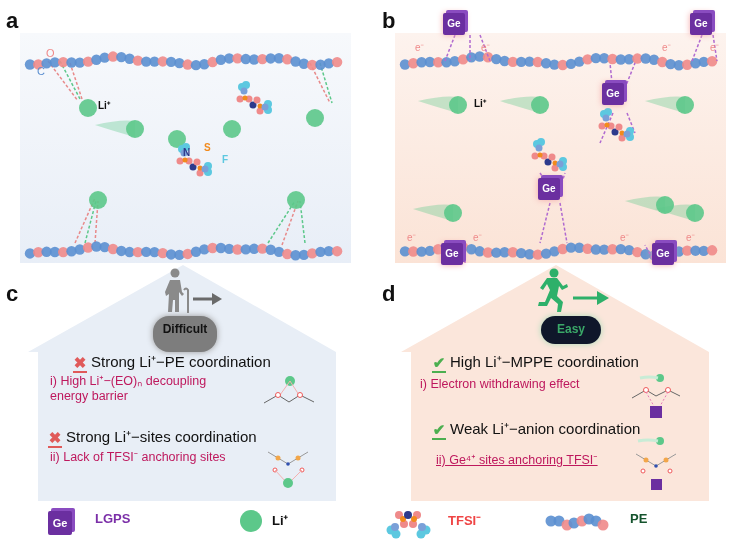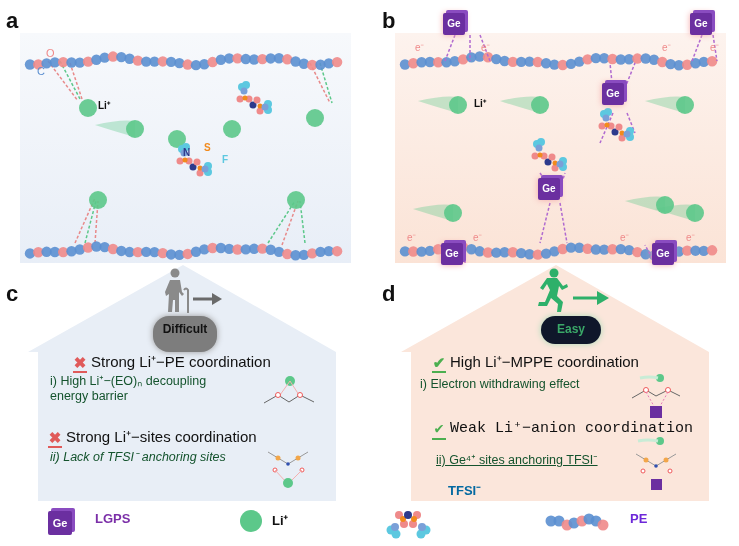--- a/index.html
+++ b/index.html
@@ -4,21 +4,21 @@
 <style>
   html,body{margin:0;padding:0;background:#ffffff;}
   body{width:739px;height:546px;position:relative;overflow:hidden;font-family:"Liberation Sans",sans-serif;}
   .abs{position:absolute;}
   .panel-letter{position:absolute;font-weight:bold;font-size:22px;color:#111;line-height:1;}
   .pa{left:20px;top:33px;width:331px;height:230px;background:linear-gradient(#f7f9fc,#e8eef7);}
   .pb{left:395px;top:33px;width:331px;height:230px;background:linear-gradient(#fdf3ee,#fbe3d6);}
   svg{position:absolute;left:0;top:0;overflow:visible;}
   .roof{position:absolute;}
   .item-title{position:absolute;font-size:15px;color:#111;white-space:nowrap;}
-  .item-sub{position:absolute;font-size:12.5px;color:#14532d;line-height:15px;}
+  .item-sub{position:absolute;font-size:12.5px;color:#be185d;line-height:15px;}
   .mark{display:inline-block;width:14px;height:14px;margin-right:4px;vertical-align:-1px;border-bottom:2px solid;}
   .legend-label{position:absolute;font-weight:bold;font-size:13px;}
   .badge{position:absolute;border-radius:16px;font-weight:bold;font-size:12px;text-align:center;line-height:26px;}
   .ge-cube{position:absolute;width:22px;height:22px;background:#6b2fa0;border-radius:2px;color:#fff;font-weight:bold;font-size:10px;line-height:22px;text-align:center;box-shadow:3px -3px 0 #8a4cc0,0 0 6px #f3a9a9;}
   .lbl{position:absolute;font-size:10px;font-weight:bold;}
 </style>
 </head>
 <body>
 
 <div class="panel-letter" style="left:6px;top:10px;">a</div>
@@ -332,21 +332,21 @@
   <line x1="28" y1="6" x2="18" y2="20" stroke="#f3b0b0" stroke-width="1"></line>
   <line x1="28" y1="6" x2="37" y2="20" stroke="#f3b0b0" stroke-width="1"></line>
   <polyline points="2,28 16,20 27,27 38,20 52,27" stroke="#666" stroke-width="1" fill="none"></polyline>
   <circle cx="16" cy="20" r="2.5" fill="#fff" stroke="#ef5a5a" stroke-width="1"></circle>
   <circle cx="38" cy="20" r="2.5" fill="#fff" stroke="#ef5a5a" stroke-width="1"></circle>
 </svg>
 
 <div class="item-title" style="left:48px;top:426px;">
   <span class="mark" style="border-color:#e05a5a;color:#e05a5a;font-weight:bold;line-height:12px;text-align:center;">✖</span><span>Strong Li⁺−sites coordination</span>
 </div>
-<div class="item-sub" style="left:50px;top:450px;font-style:italic;">ii) Lack of TFSI⁻ anchoring sites</div>
+<div class="item-sub" style="left:50px;top:450px;">ii) Lack of TFSI⁻ anchoring sites</div>
 <svg class="abs" style="left:262px;top:446px;" width="60" height="44">
   <polyline points="6,6 16,12 26,18 36,12 46,6" stroke="#999" stroke-width="1" fill="none"></polyline>
   <circle cx="16" cy="12" r="2.5" fill="#f2a64a"></circle>
   <circle cx="36" cy="12" r="2.5" fill="#f2a64a"></circle>
   <circle cx="26" cy="18" r="1.8" fill="#3050b0"></circle>
   <circle cx="13" cy="24" r="2" fill="#fff" stroke="#ef5a5a"></circle>
   <circle cx="40" cy="24" r="2" fill="#fff" stroke="#ef5a5a"></circle>
   <line x1="13" y1="24" x2="24" y2="36" stroke="#f3b0b0"></line>
   <line x1="40" y1="24" x2="28" y2="36" stroke="#f3b0b0"></line>
   <circle cx="26" cy="37" r="5" fill="#5cc88a"></circle>
@@ -371,21 +371,21 @@
   <circle cx="32" cy="6" r="4" fill="#5cc88a"></circle>
   <path d="M12 6 Q22 4 30 6" stroke="#c8ecd6" stroke-width="3" fill="none"></path>
   <polyline points="4,26 18,18 28,24 40,18 52,24" stroke="#666" stroke-width="1" fill="none"></polyline>
   <circle cx="18" cy="18" r="2.5" fill="#fff" stroke="#ef5a5a"></circle>
   <circle cx="40" cy="18" r="2.5" fill="#fff" stroke="#ef5a5a"></circle>
   <line x1="18" y1="20" x2="27" y2="36" stroke="#e87ab8" stroke-dasharray="2,2"></line>
   <line x1="40" y1="20" x2="31" y2="36" stroke="#e87ab8" stroke-dasharray="2,2"></line>
   <rect x="22" y="34" width="12" height="12" fill="#6b2fa0"></rect>
 </svg>
 
-<div class="item-title" style="left:432px;top:418px;font-family:Liberation Mono, monospace;">
+<div class="item-title" style="left:432px;top:418px;">
   <span class="mark" style="border-color:#4caf50;color:#4caf50;font-weight:bold;line-height:12px;text-align:center;">✔</span><span>Weak Li⁺−anion coordination</span>
 </div>
 <div class="item-sub" style="left:436px;top:453px;text-decoration:underline;">ii) Ge⁴⁺ sites anchoring TFSI⁻</div>
 <svg class="abs" style="left:630px;top:432px;" width="70" height="60">
   <circle cx="30" cy="9" r="4" fill="#5cc88a"></circle>
   <path d="M8 9 Q18 7 28 9" stroke="#c8ecd6" stroke-width="3" fill="none"></path>
   <polyline points="6,22 16,28 26,34 36,28 46,22" stroke="#999" stroke-width="1" fill="none"></polyline>
   <circle cx="16" cy="28" r="2.5" fill="#f2a64a"></circle>
   <circle cx="36" cy="28" r="2.5" fill="#f2a64a"></circle>
   <circle cx="26" cy="34" r="1.8" fill="#3050b0"></circle>
@@ -406,24 +406,24 @@
     <circle cx="36" cy="24" r="4.5" fill="#5cc8e0"></circle>
     <circle cx="37" cy="17" r="4" fill="#7aa0d8"></circle>
   <circle cx="14" cy="5" r="4" fill="#ef8a8a"></circle>
     <circle cx="19" cy="14" r="4" fill="#ef8a8a"></circle>
   <circle cx="32" cy="5" r="4" fill="#ef8a8a"></circle>
     <circle cx="28" cy="14" r="4" fill="#ef8a8a"></circle>
   <circle cx="18" cy="9" r="3" fill="#f28a1c"></circle>
     <circle cx="29" cy="9" r="3" fill="#f28a1c"></circle>
   <circle cx="23" cy="5" r="4" fill="#2d3a8c"></circle>
 </svg>
-<div class="legend-label" style="left:448px;top:481px;color:#0369a1;">TFSI⁻</div>
+<div class="legend-label" style="left:448px;top:511px;color:#ef4444;">TFSI⁻</div>
 <svg class="abs" style="left:545px;top:510px;" width="70" height="24">
     <circle cx="6" cy="11" r="5.5" fill="#5b8fd0" opacity="0.9"></circle>
     <circle cx="14" cy="11" r="5.5" fill="#5b8fd0" opacity="0.9"></circle>
     <circle cx="22" cy="15" r="5.5" fill="#ef8a8a" opacity="0.9"></circle>
     <circle cx="29" cy="13" r="5.5" fill="#5b8fd0" opacity="0.9"></circle>
     <circle cx="37" cy="11" r="5.5" fill="#ef8a8a" opacity="0.9"></circle>
     <circle cx="44" cy="9" r="5.5" fill="#5b8fd0" opacity="0.9"></circle>
     <circle cx="51" cy="11" r="5.5" fill="#5b8fd0" opacity="0.9"></circle>
     <circle cx="58" cy="15" r="5.5" fill="#ef8a8a" opacity="0.9"></circle>
   </svg>
-<div class="legend-label" style="left:630px;top:511px;color:#6d28d9;">PE</div>
+<div class="legend-label" style="left:630px;top:511px;color:#14532d;">PE</div>
 
 </body></html>

